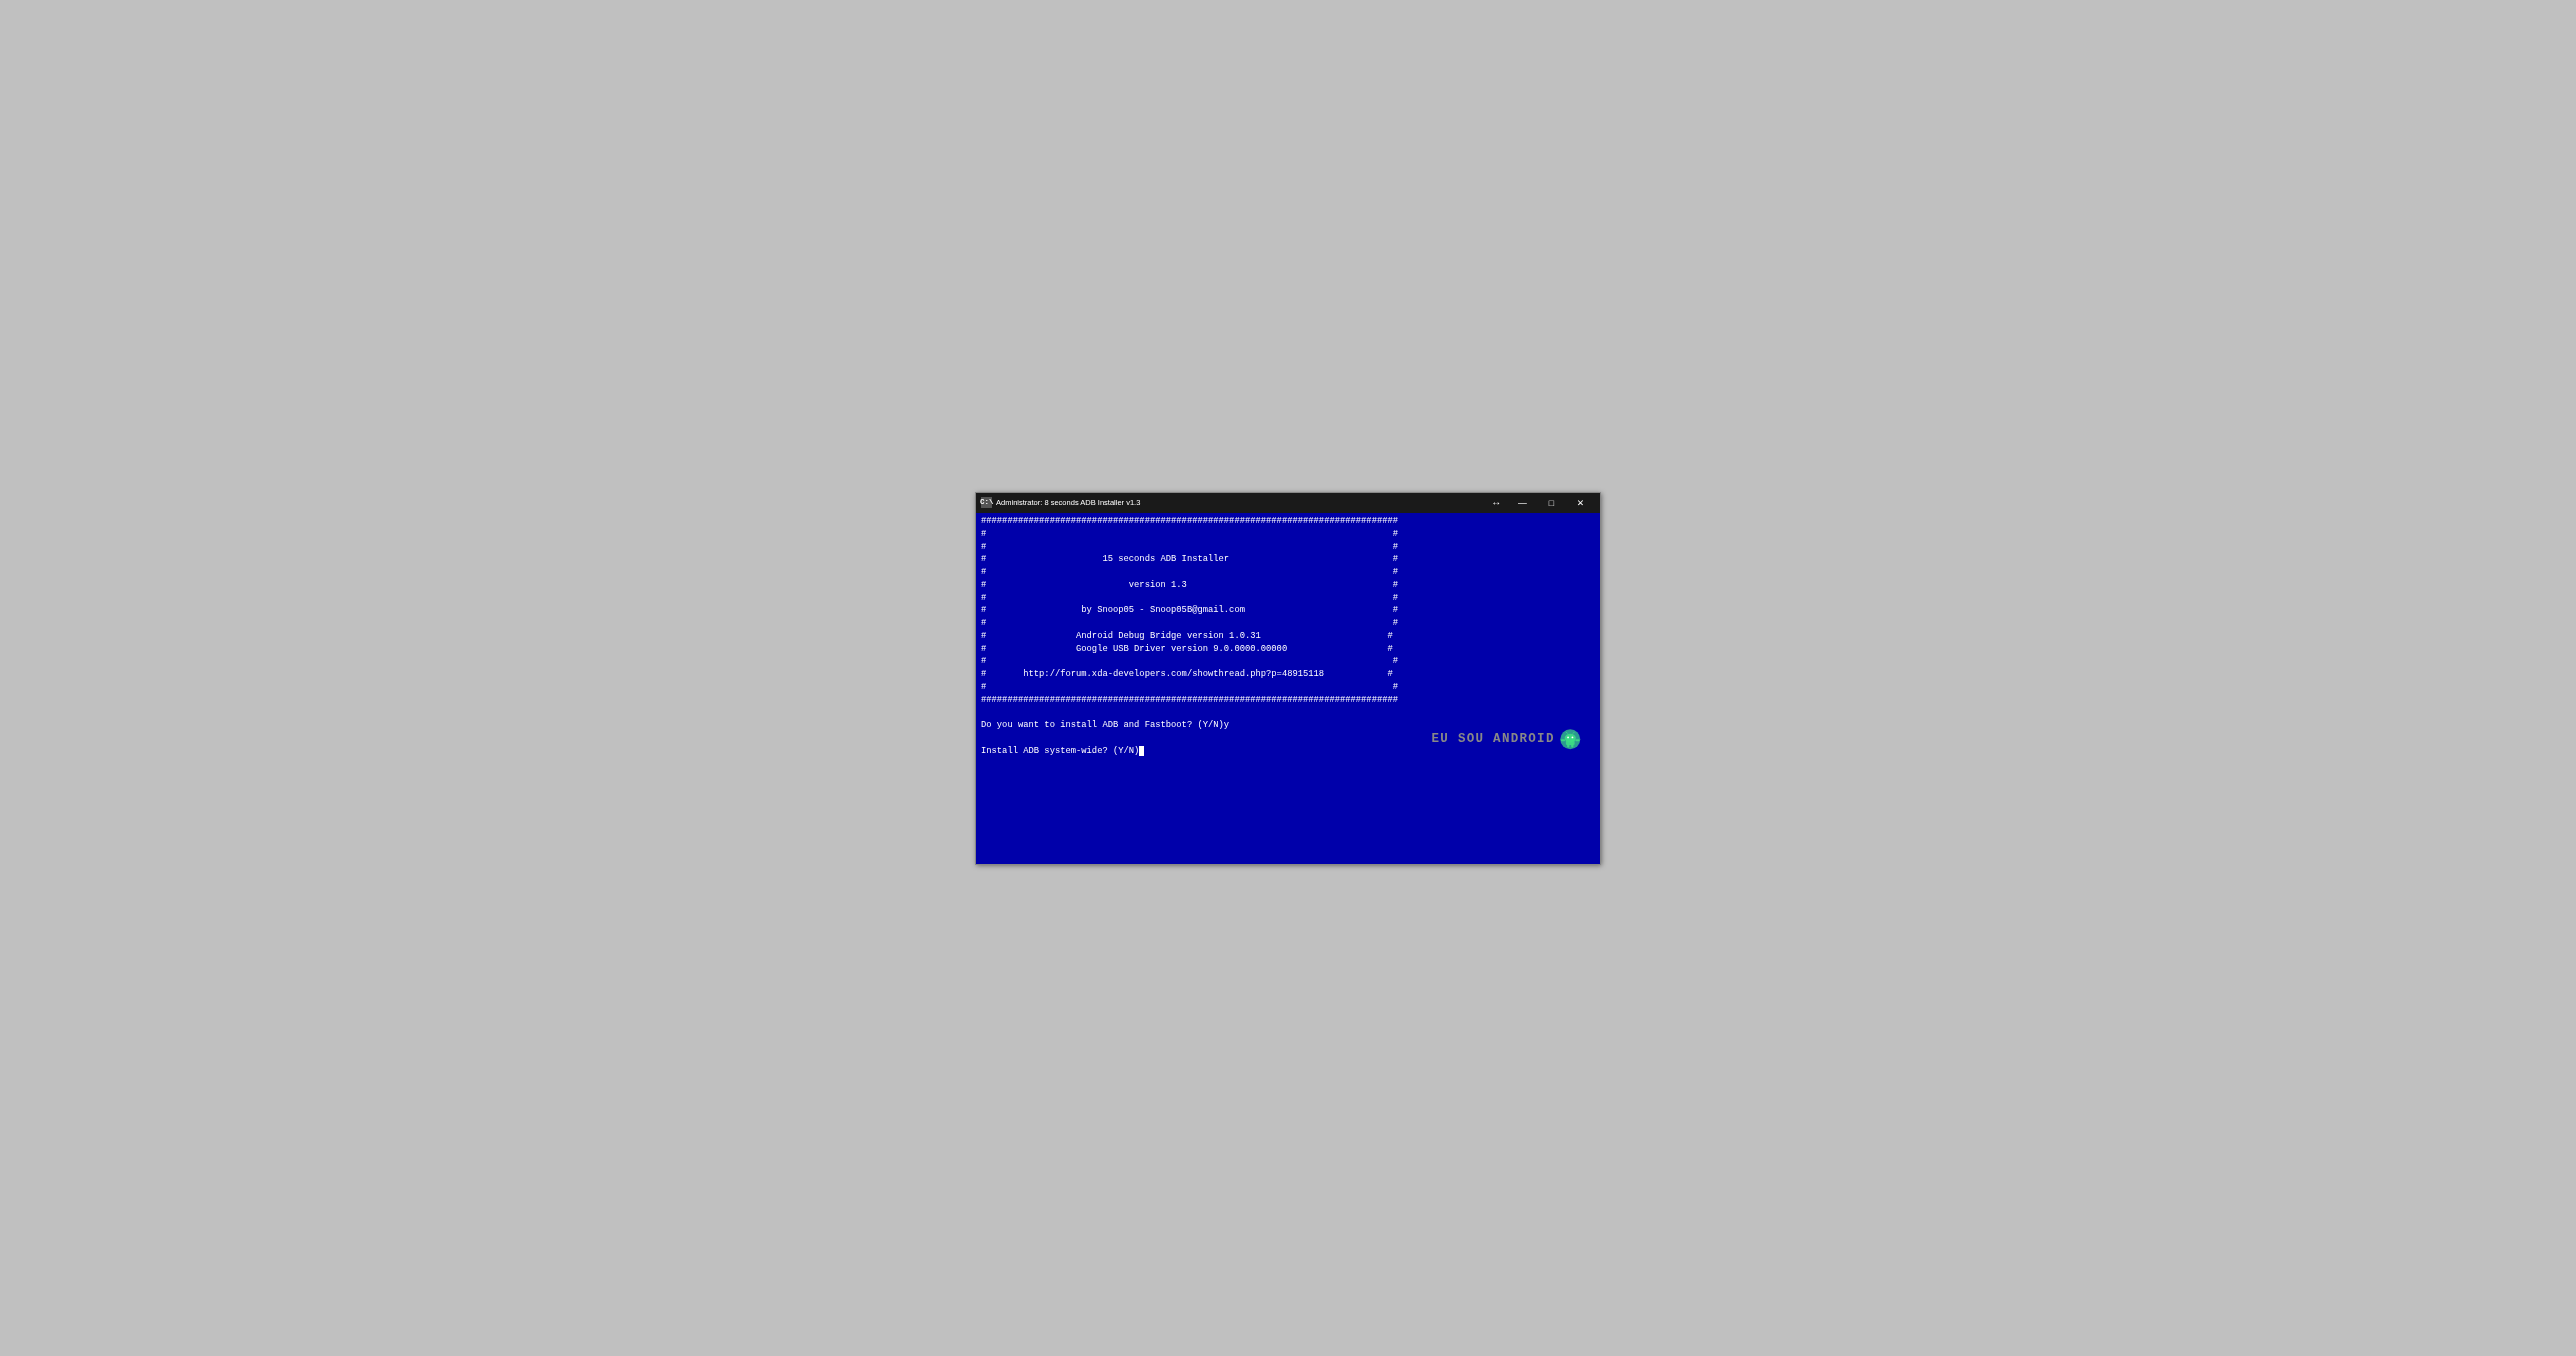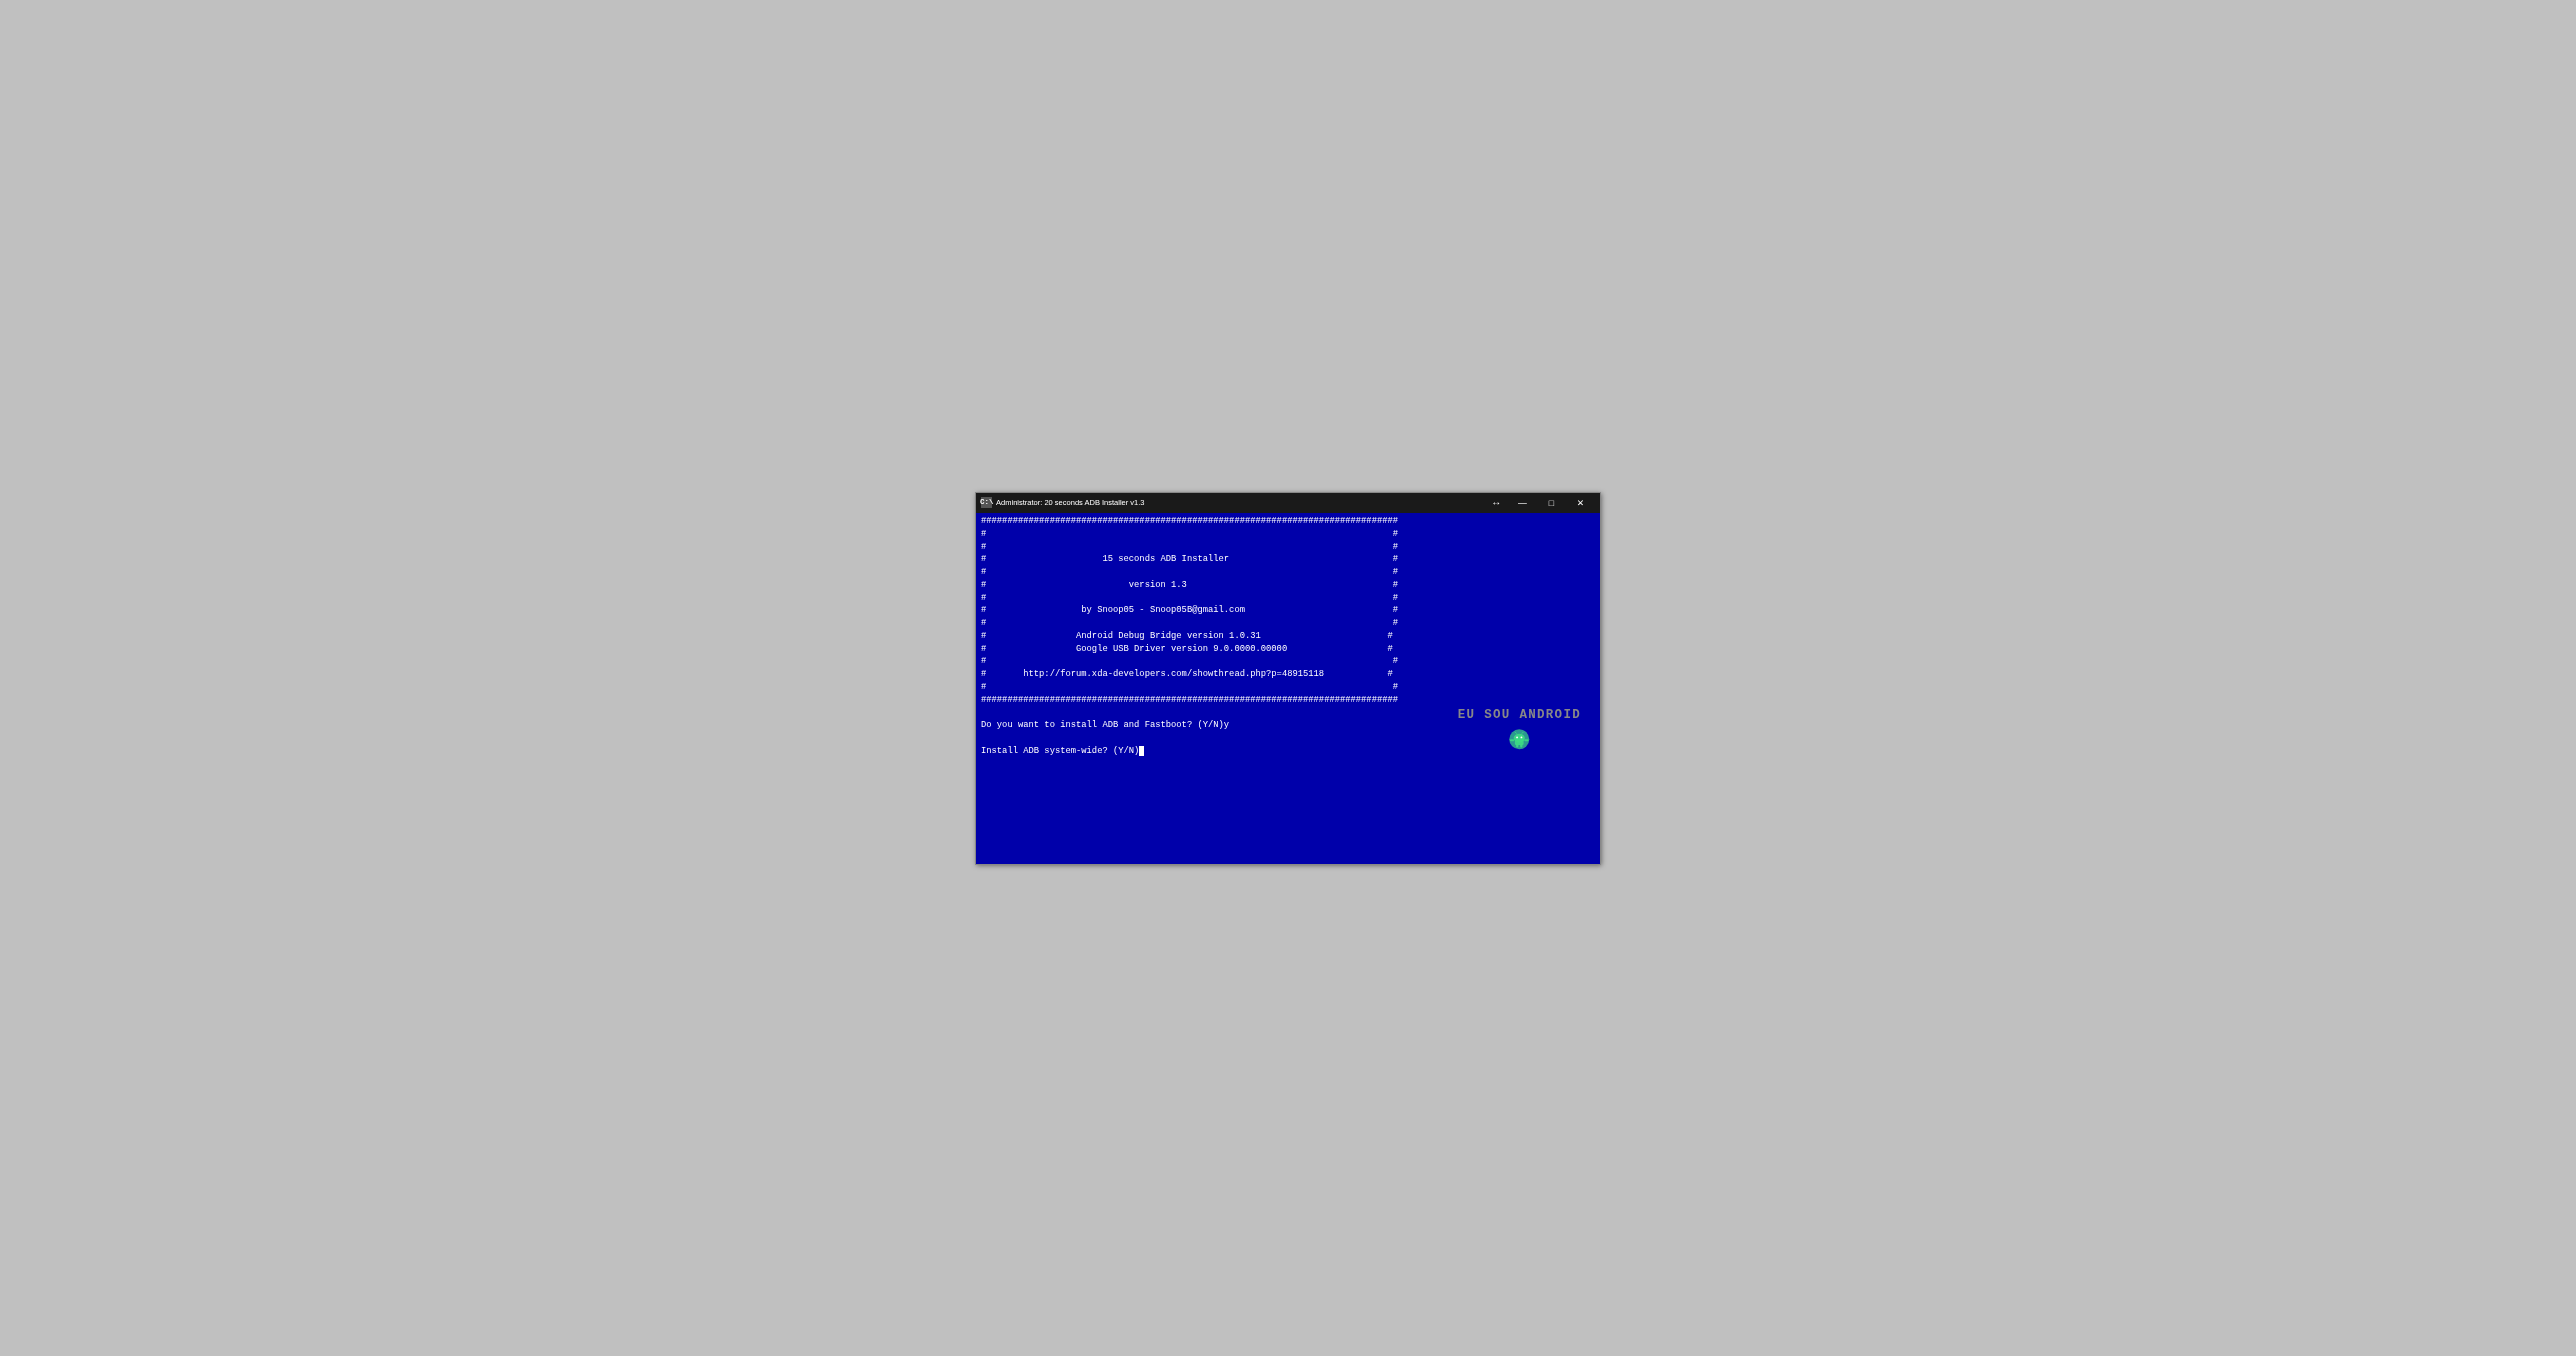--- a/index.html
+++ b/index.html
@@ -103,21 +103,20 @@
       color: #ffffff;
     }
 
     .watermark {
       position: absolute;
       bottom: 113px;
       right: 19px;
       display: flex;
       align-items: center;
       gap: 3.8px;
-      flex-direction: column;
     }
 
     .watermark-text {
       font-family: 'Courier New', Courier, monospace;
       font-size: 12.5px;
       font-weight: bold;
       color: #888888;
       letter-spacing: 1.3px;
       text-transform: uppercase;
     }
@@ -146,21 +145,21 @@
     }
   </style>
 </head>
 <body>
 
 <div class="window-wrapper">
   <div class="window">
 
     <div class="title-bar">
       <div class="title-bar-icon">C:\</div>
-      <span class="title-bar-text">Administrator:  20 seconds ADB Installer v1.3</span>
+      <span class="title-bar-text">Administrator:  8 seconds ADB Installer v1.3</span>
       <span class="title-bar-resize-icon">↔</span>
       <div class="title-bar-controls">
         <button class="title-bar-btn">—</button>
         <button class="title-bar-btn">□</button>
         <button class="title-bar-btn close">✕</button>
       </div>
     </div>
 
     <div class="console-body">
       <pre>###############################################################################

